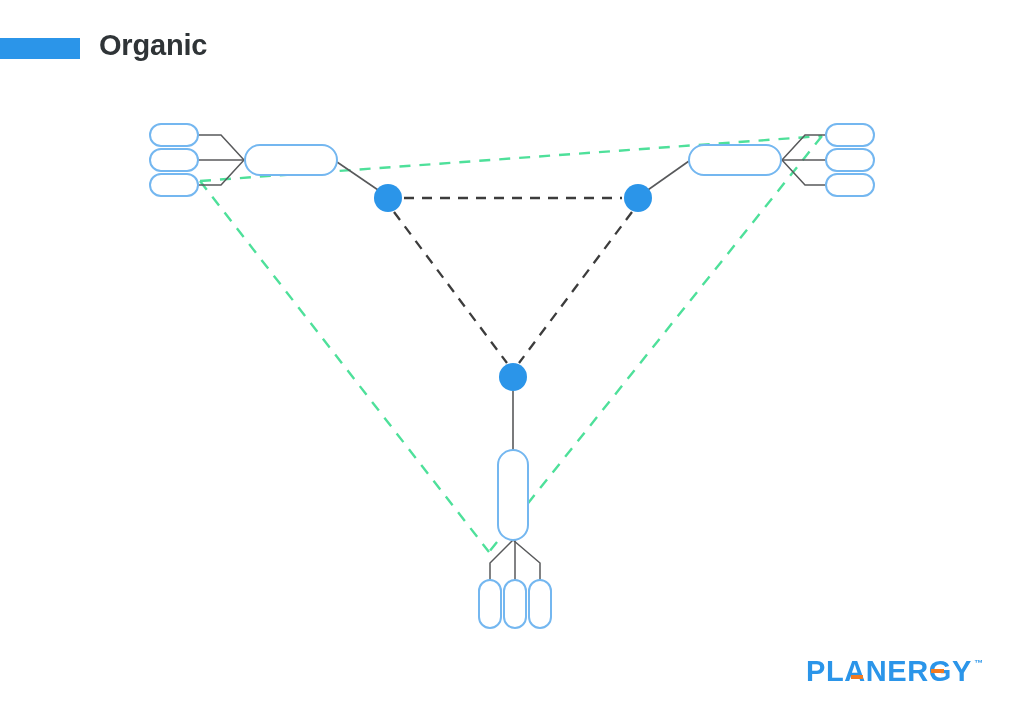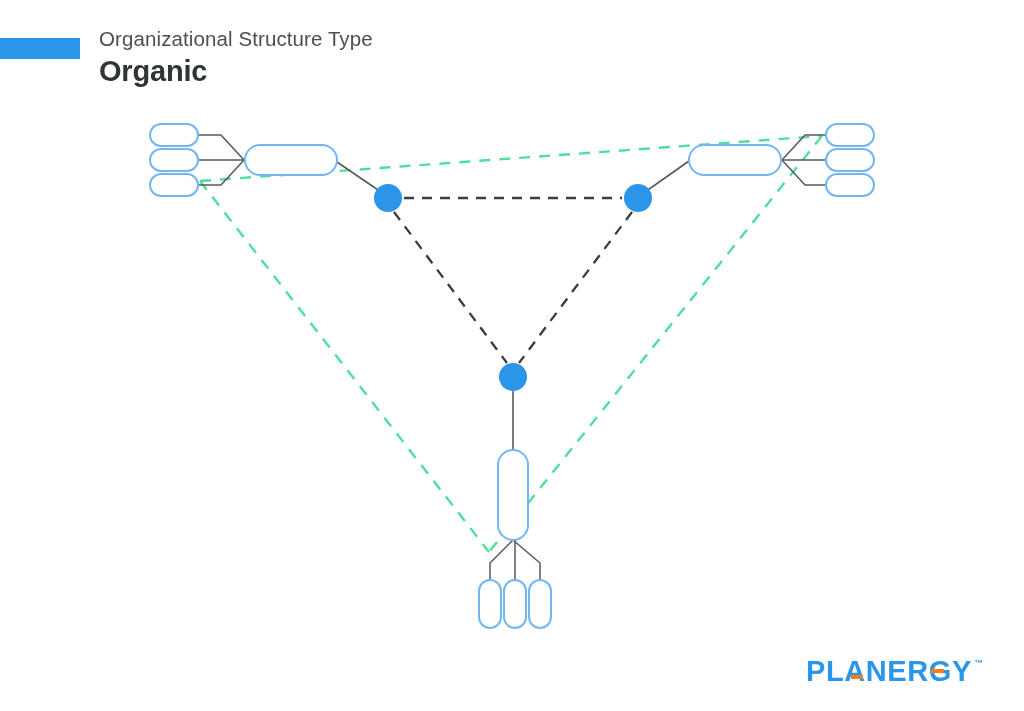--- a/index.html
+++ b/index.html
@@ -99,21 +99,20 @@
     margin-left: 2px;
     margin-top: 1px;
   }
 </style>
 </head>
 <body>
 
 <div id="header-accent-bar"></div>
 
 <div id="header-block">
-  <div id="header-eyebrow">Organizational Structure Type</div>
   <div id="header-title">Organic</div>
 </div>
 
 <svg id="diagram-canvas" viewBox="0 0 1024 711" width="1024" height="711" xmlns="http://www.w3.org/2000/svg">
 
   <g>
     <line x1="200" y1="181" x2="822" y2="136" stroke="#4ee09a" stroke-width="2.4" stroke-dasharray="11 9" stroke-linecap="butt"></line>
     <line x1="200" y1="181" x2="489" y2="552" stroke="#4ee09a" stroke-width="2.4" stroke-dasharray="11 9" stroke-linecap="butt"></line>
     <line x1="822" y1="136" x2="489" y2="552" stroke="#4ee09a" stroke-width="2.4" stroke-dasharray="11 9" stroke-linecap="butt"></line>
   </g>

